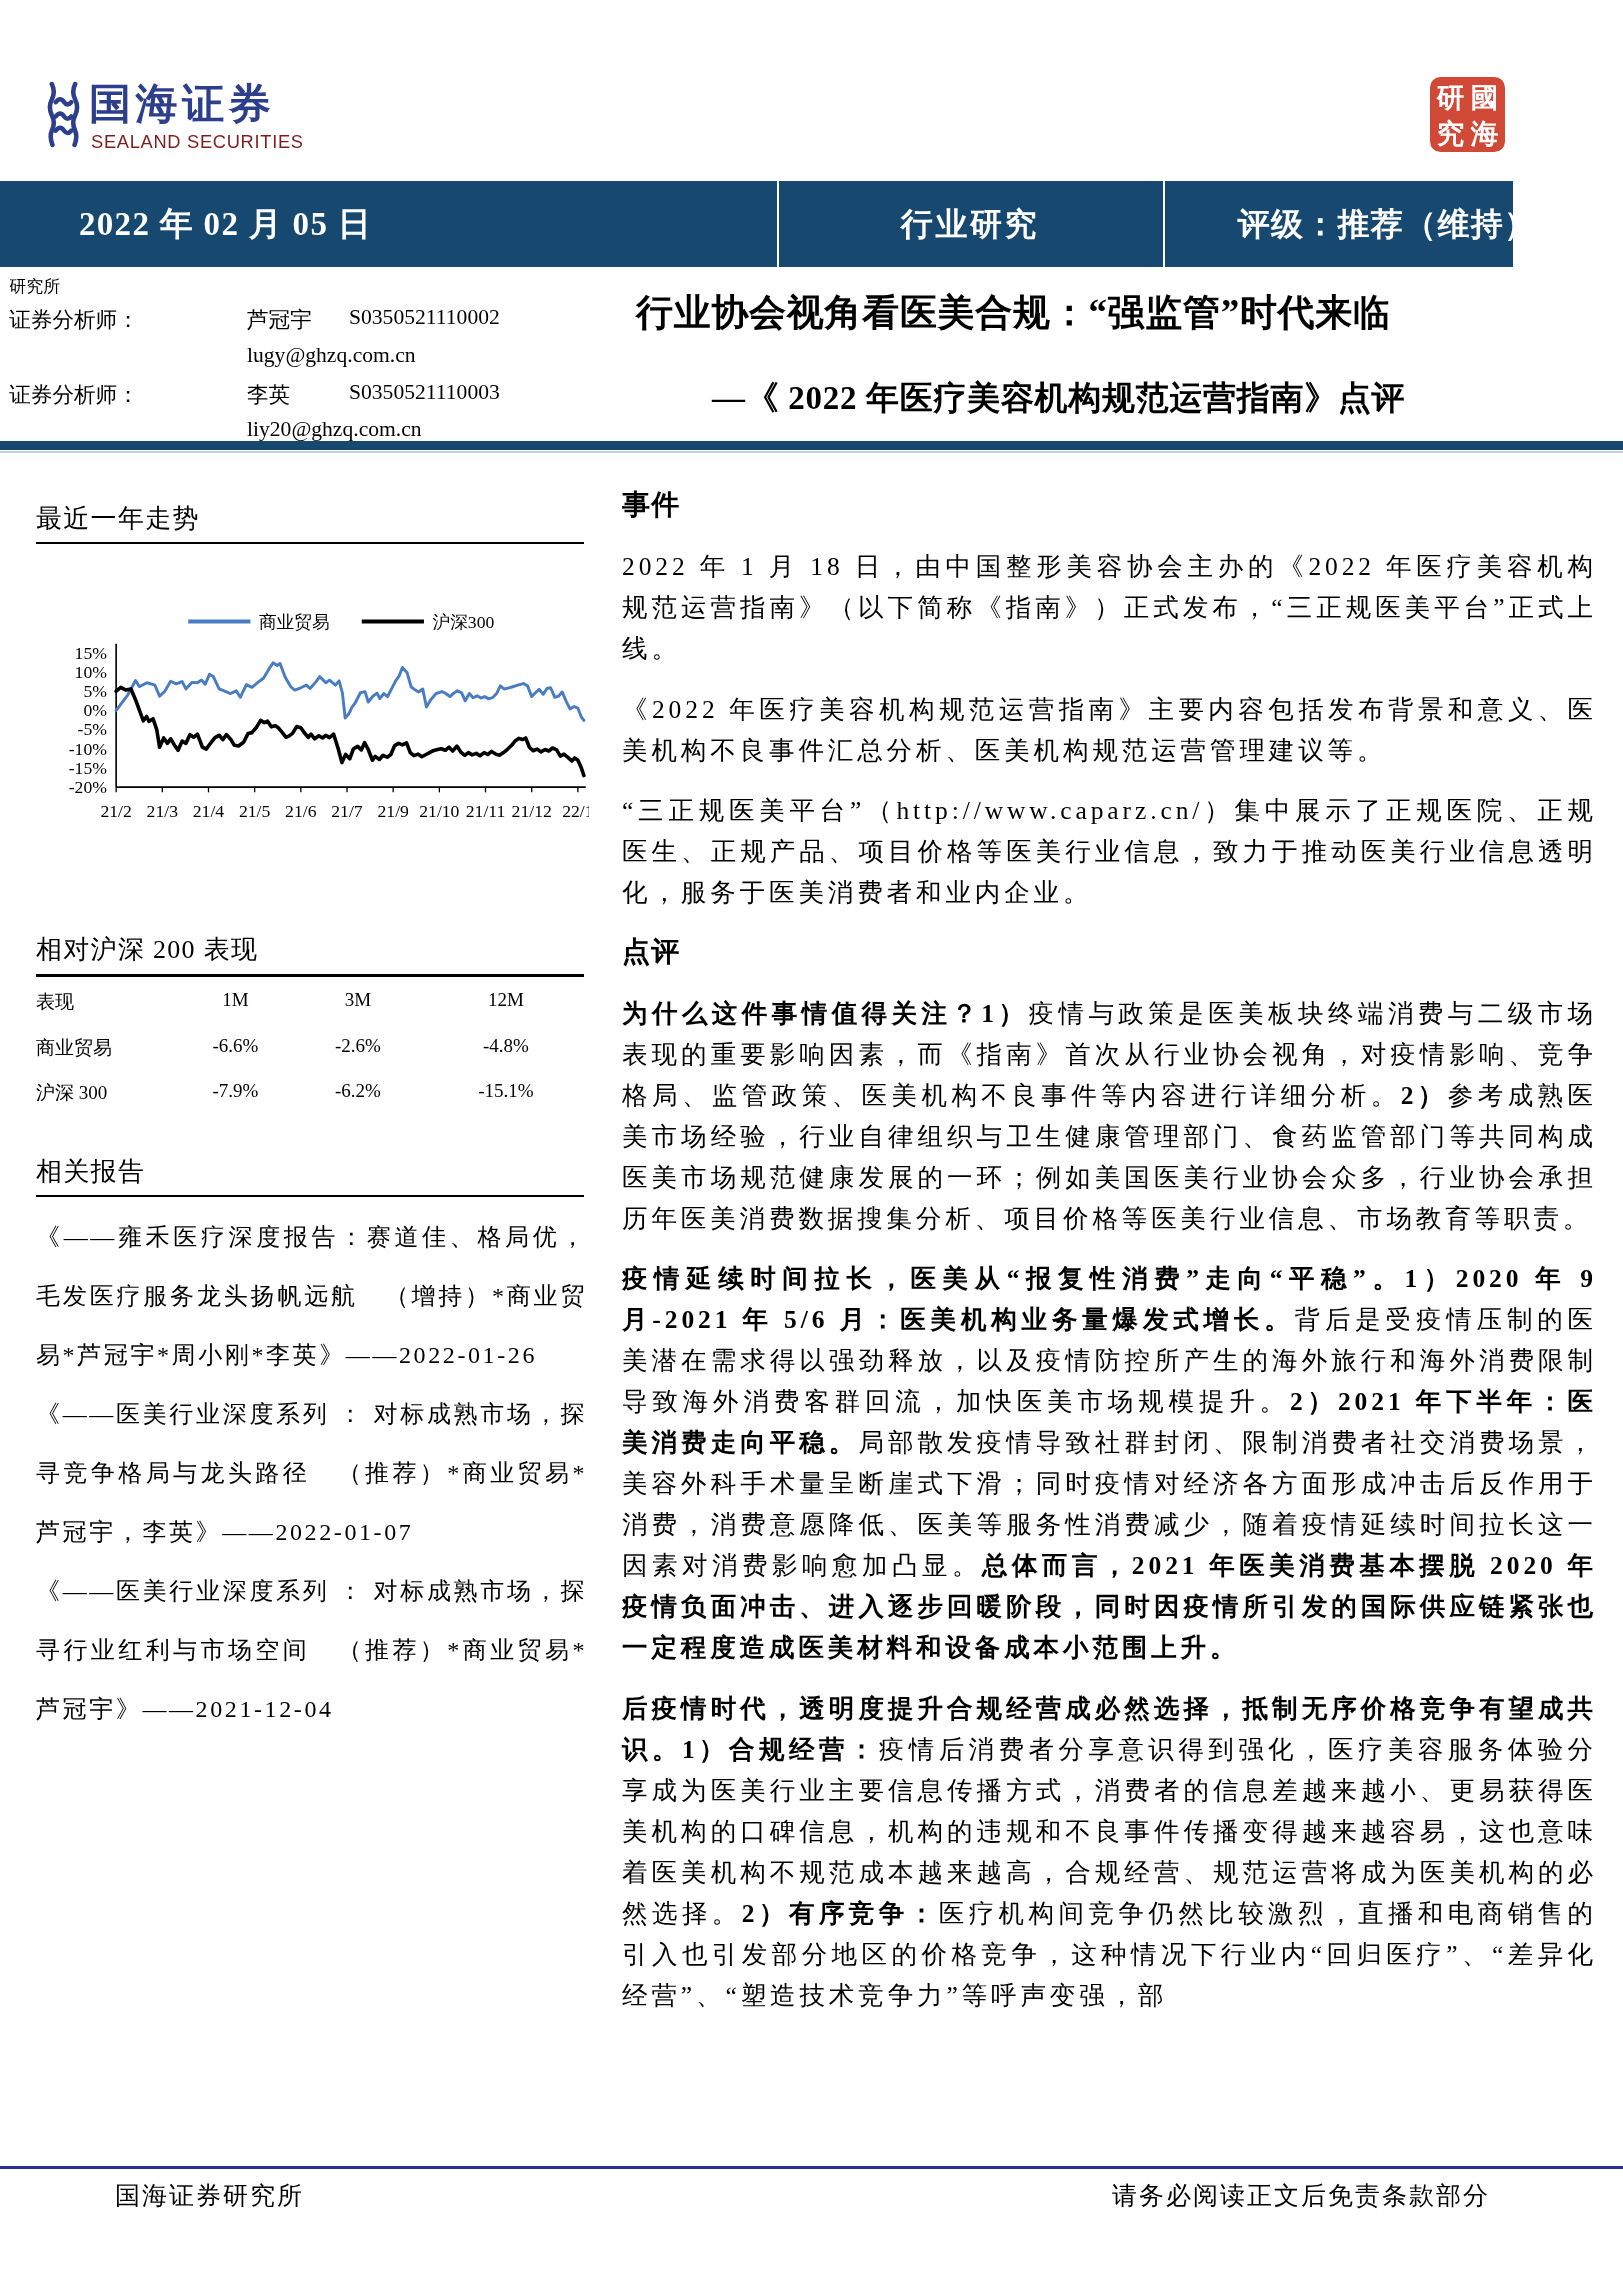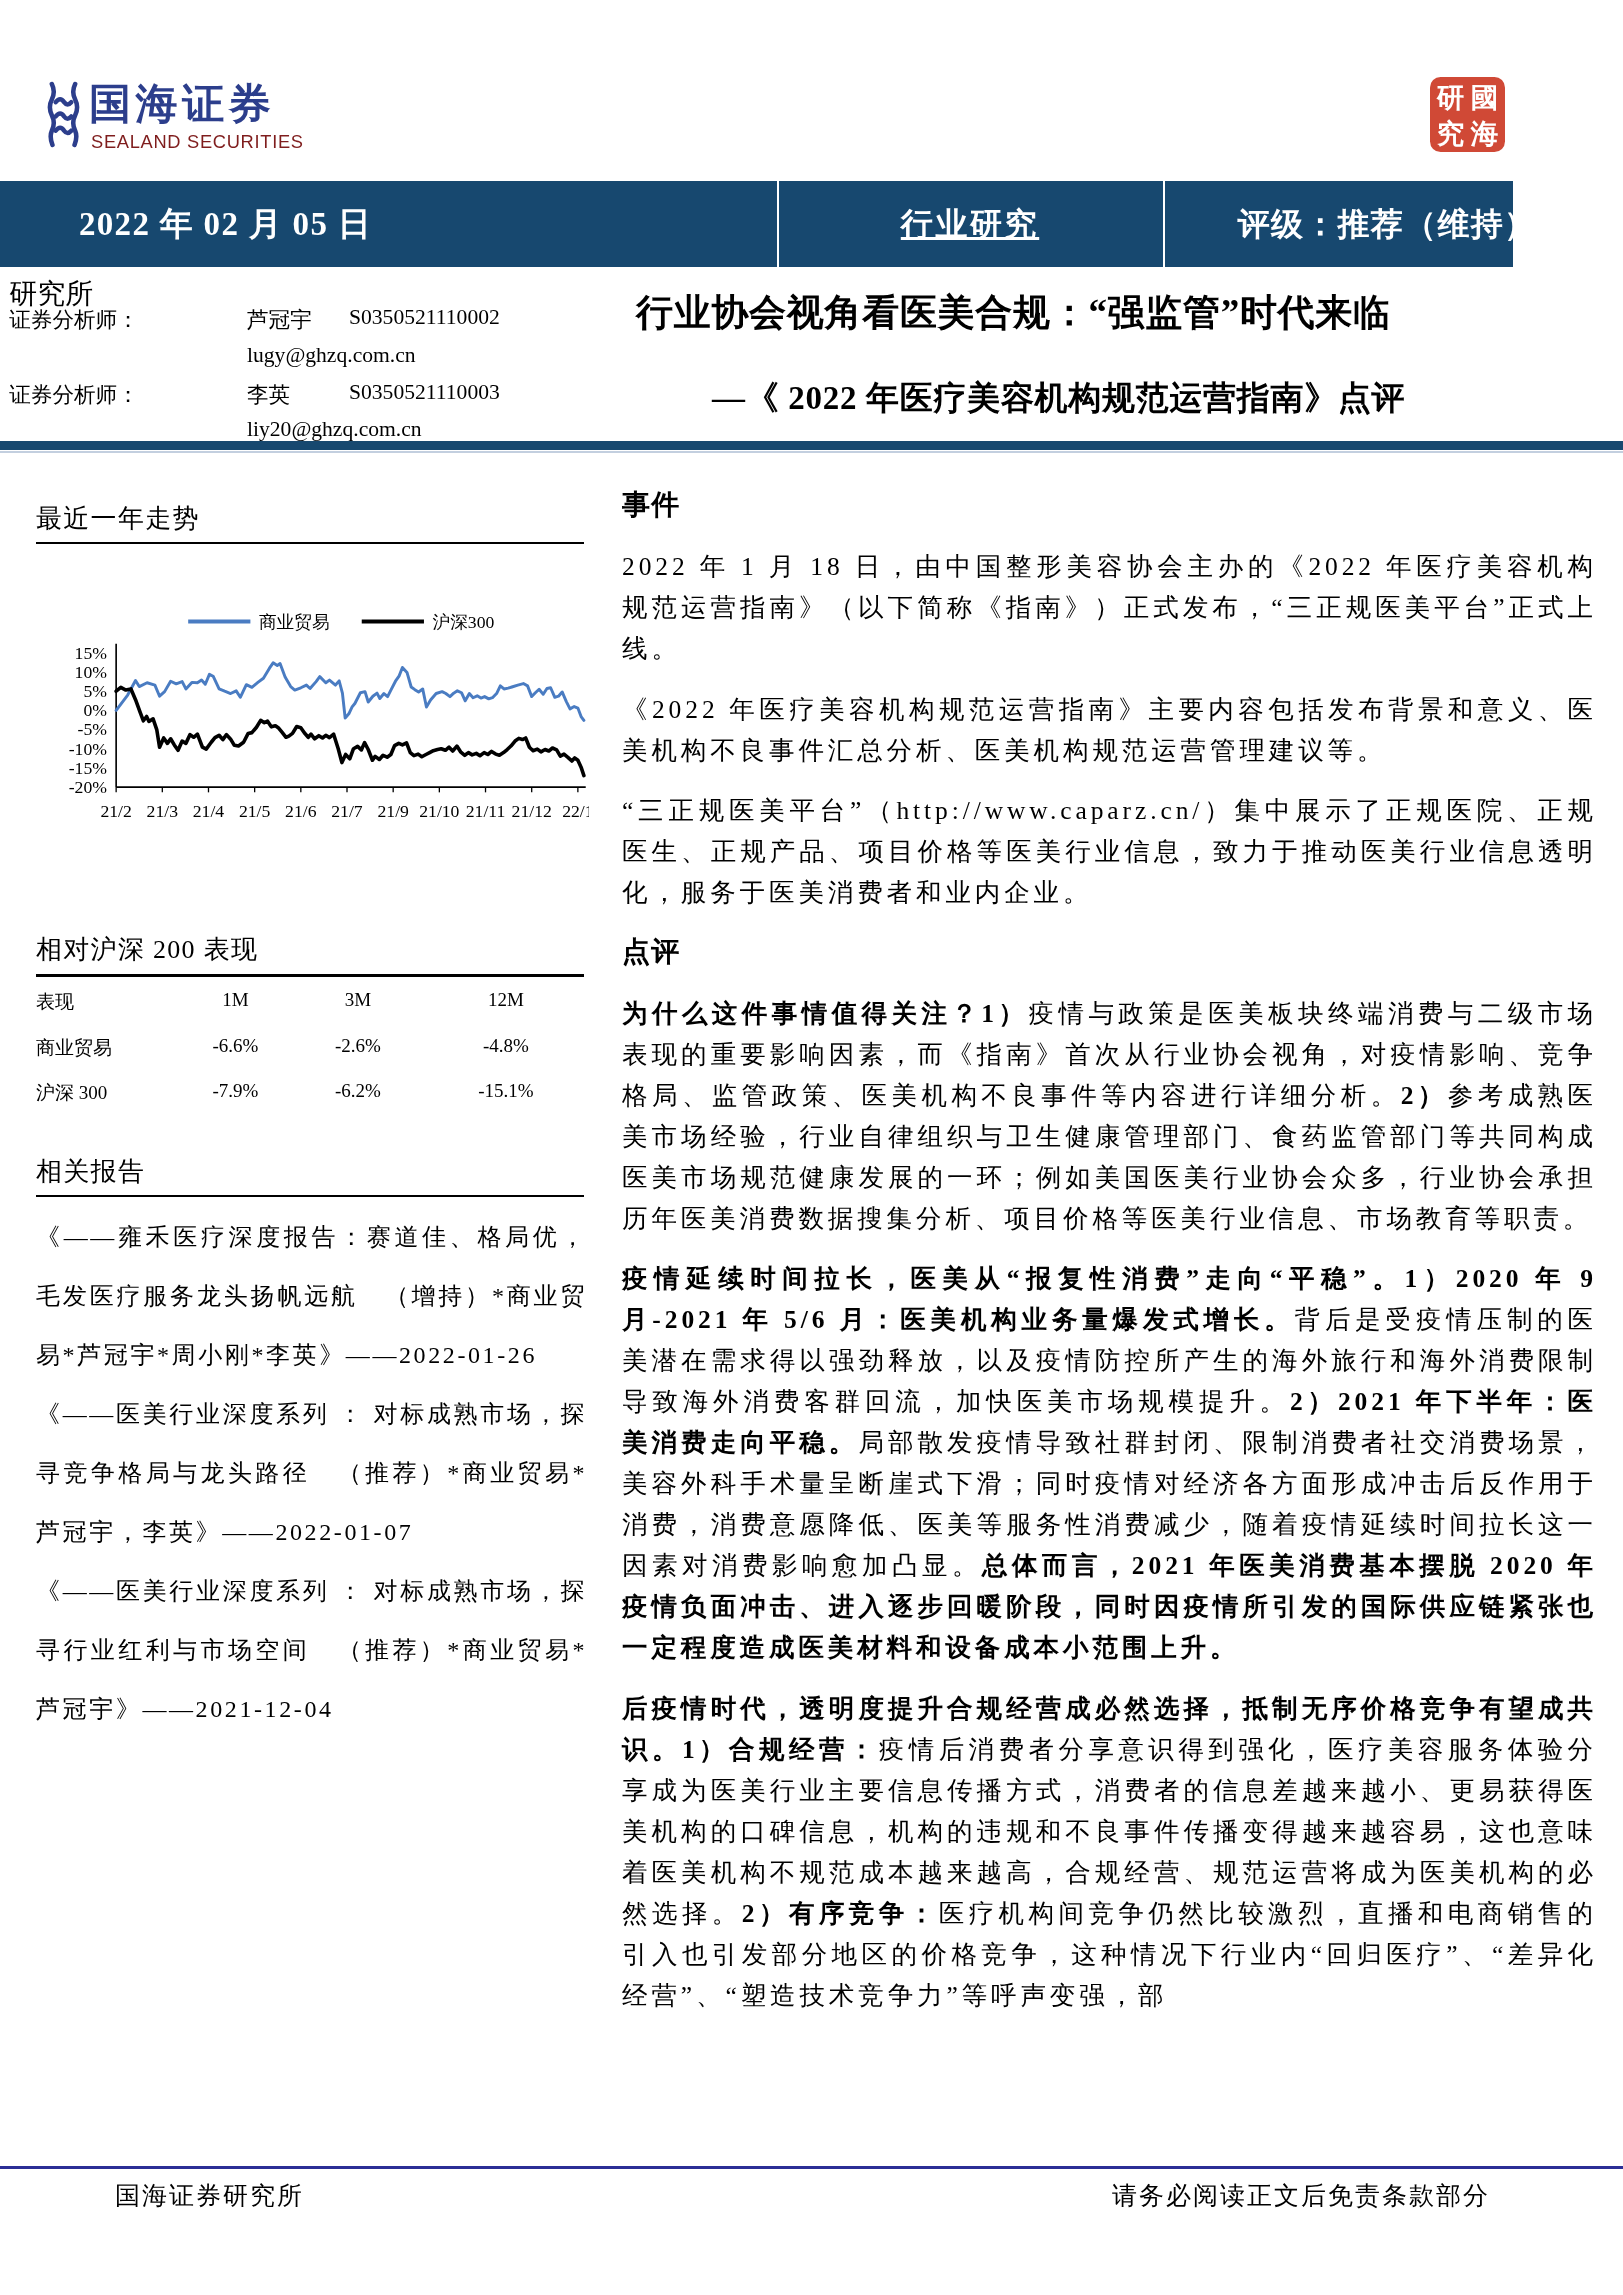--- a/index.html
+++ b/index.html
@@ -9,25 +9,25 @@
   .logo-mark{position:absolute;left:46px;top:80px;}
   .logo-cn{position:absolute;left:89px;top:76px;font-size:42px;font-weight:bold;color:#2c3e8c;letter-spacing:4.6px;}
   .logo-en{position:absolute;left:91px;top:131px;font-size:18.3px;color:#7f1d1d;letter-spacing:0.7px;
            font-family:"Liberation Sans","DejaVu Sans",sans-serif;}
   .seal{position:absolute;left:1430px;top:77px;width:75px;height:75px;background:#cd3a26;border-radius:10.5px;
         display:grid;grid-template-columns:1fr 1fr;grid-template-rows:1fr 1fr;padding:3.3px;box-sizing:border-box;opacity:.92;}
   .seal span{color:#fff;font-size:27.5px;font-weight:bold;display:flex;align-items:center;justify-content:center;}
   
   .topbar{position:absolute;left:0;top:181px;width:1513px;height:86px;background:#17486f;color:#fff;}
   .topbar .date{position:absolute;left:79px;top:0;height:86px;line-height:86px;font-size:33px;font-weight:bold;letter-spacing:1.3px;}
-  .topbar .cat{position:absolute;left:779px;width:382px;top:0;height:86px;line-height:86px;font-size:32px;font-weight:bold;text-align:center;letter-spacing:2.6px;text-decoration:underline;}
+  .topbar .cat{position:absolute;left:779px;width:382px;top:0;height:86px;line-height:86px;font-size:32px;font-weight:bold;text-align:center;letter-spacing:2.6px;}
   .topbar .rating{position:absolute;left:1165px;width:445px;top:0;height:86px;line-height:86px;font-size:32px;font-weight:bold;text-align:center;letter-spacing:1.3px;}
   .topbar .vdiv{position:absolute;top:0;width:2px;height:86px;background:#fff;}
   
-  .office{position:absolute;left:9.2px;top:275px;font-size:28px;}
+  .office{position:absolute;left:9.2px;top:275px;font-size:17px;}
   .an{position:absolute;font-size:21.6px;white-space:nowrap;}
   
   .title1{position:absolute;left:636px;top:288px;font-size:37px;font-weight:bold;letter-spacing:0.7px;white-space:nowrap;}
   .title2{position:absolute;left:712px;top:376px;font-size:33px;font-weight:bold;letter-spacing:0.7px;white-space:nowrap;}
   .hr-thick{position:absolute;left:0;top:441px;width:1623px;height:8.5px;background:#17486f;}
   .hr-light{position:absolute;left:0;top:451px;width:1623px;height:2px;background:#c3cfdf;}
   
   .sec-title{position:absolute;left:36px;font-size:26px;letter-spacing:1.3px;}
   .rule{position:absolute;left:36px;width:548px;background:#000;}
   #trend-chart{position:absolute;left:31px;top:607px;}

